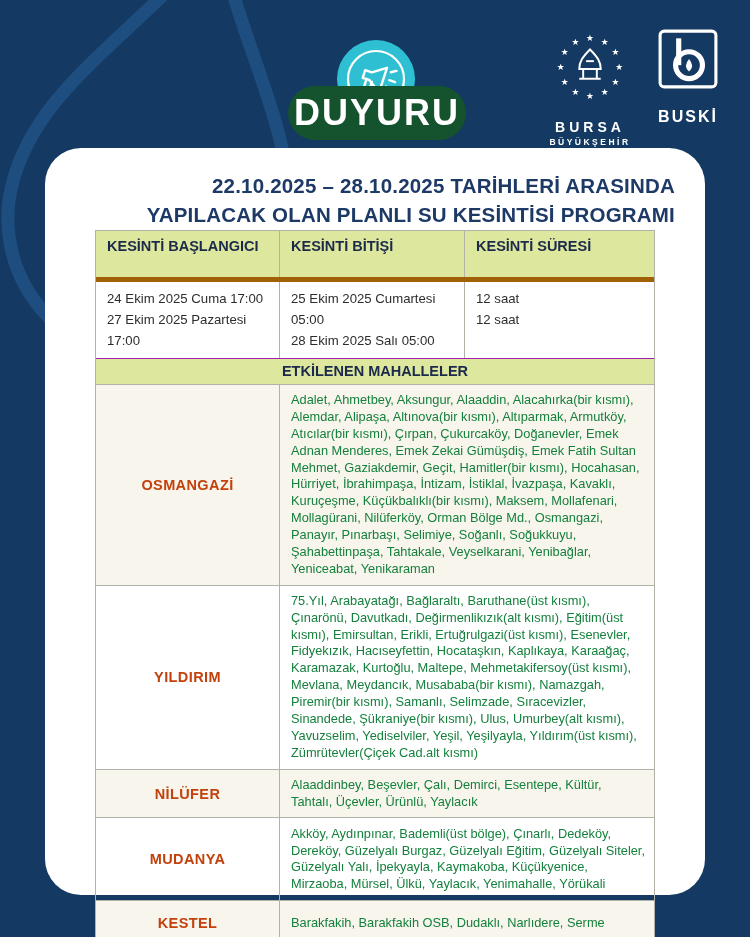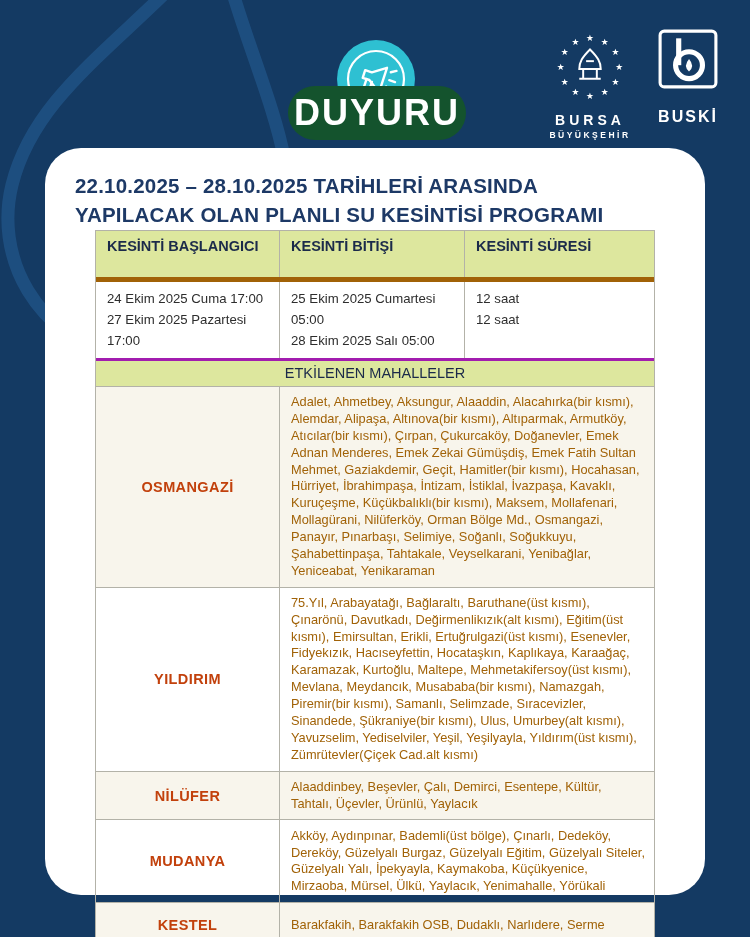--- a/index.html
+++ b/index.html
@@ -21,27 +21,27 @@
     position:absolute;left:337px;top:40px;width:78px;height:78px;border-radius:50%;
     background:#2ec0d2;z-index:1;display:flex;align-items:center;justify-content:center;
   }
   .badge{
     position:absolute;left:288px;top:86px;width:178px;height:54px;border-radius:27px;
     background:#14532d;z-index:2;display:flex;align-items:center;justify-content:center;
     color:#ffffff;font-size:36px;font-weight:bold;letter-spacing:2px;
   }
   .logos{position:absolute;right:26px;top:28px;display:flex;align-items:flex-start;gap:14px;z-index:2;}
   .bursa-logo{width:96px;text-align:center;color:#fff;}
-  .bursa-logo .txt1{font-size:14px;font-weight:bold;letter-spacing:4px;margin-top:2px;}
+  .bursa-logo .txt1{font-size:14px;font-weight:bold;letter-spacing:4px;margin-top:9px;}
   .bursa-logo .txt2{font-size:8.5px;font-weight:bold;letter-spacing:2.5px;margin-top:2px;}
   .bursa-logo .txt3{font-size:8.5px;font-weight:bold;letter-spacing:2.5px;margin-top:19px;}
   .buski-logo{width:72px;text-align:center;color:#fff;}
   .buski-logo .txt{font-size:16px;font-weight:bold;letter-spacing:2px;margin-top:14px;}
   .title{
-    position:absolute;left:30px;top:24px;width:600px;text-align:left;
+    position:absolute;left:30px;top:24px;width:600px;text-align:right;
     color:#1d3966;font-size:20.5px;font-weight:bold;line-height:1.4;letter-spacing:.2px;
   }
   .tbl{
     position:absolute;left:50px;top:82px;width:558px;
     border:1px solid #b3b2a8;font-size:13px;color:#383838;
   }
   .row{display:flex;border-top:5px solid #a16207;}
   .row:first-child{border-top:none;}
   .hrow{background:#dde79e;}
   .hcell{
@@ -49,32 +49,32 @@
     color:#1b2a4a;font-weight:bold;font-size:14.5px;border-left:1px solid #b3b2a8;
   }
   .hcell:first-child{border-left:none;}
   .c1{width:183px;} .c2{width:185px;} .c3{width:190px;}
   .dcell{
     flex:0 0 auto;box-sizing:border-box;padding:6px 10px 7px 11px;
     border-left:1px solid #b3b2a8;line-height:21px;font-size:13.2px;color:#2d2d2d;
   }
   .dcell:first-child{border-left:none;}
   .affected-header{
-    background:#dde79e;text-align:center;color:#1b2a4a;font-weight:normal;
-    font-size:14.5px;padding:4px 0 5px 0;border-top:3px solid #a21caf;
+    background:#dde79e;text-align:center;color:#1b2a4a;font-weight:bold;
+    font-size:14.5px;padding:4px 0 5px 0;border-top:1px solid #a21caf;
   }
   .district-row{display:flex;border-top:1px solid #b3b2a8;}
   .district-row.odd{background:#f8f5ec;}
   .dname{
     flex:0 0 183px;box-sizing:border-box;display:flex;align-items:center;justify-content:center;
     font-weight:bold;font-size:14.5px;color:#c2410c;letter-spacing:.4px;text-align:center;
   }
   .dlist{
     flex:1 1 auto;box-sizing:border-box;border-left:1px solid #b3b2a8;
-    padding:7px 9px 7px 11px;font-size:12.8px;line-height:1.32;color:#a16207;
+    padding:7px 9px 7px 11px;font-size:12.8px;line-height:1.32;color:#15803d;
     display:flex;align-items:center;
   }
   .mh190{min-height:190px;} .mh168{min-height:168px;} .mh42{min-height:42px;}
   .mh82{min-height:82px;} .mh44{min-height:44px;}
 </style>
 </head>
 <body>
 
 <svg class="drop-deco" viewBox="0 0 440 520">
   <g transform="rotate(14 220 260)">

